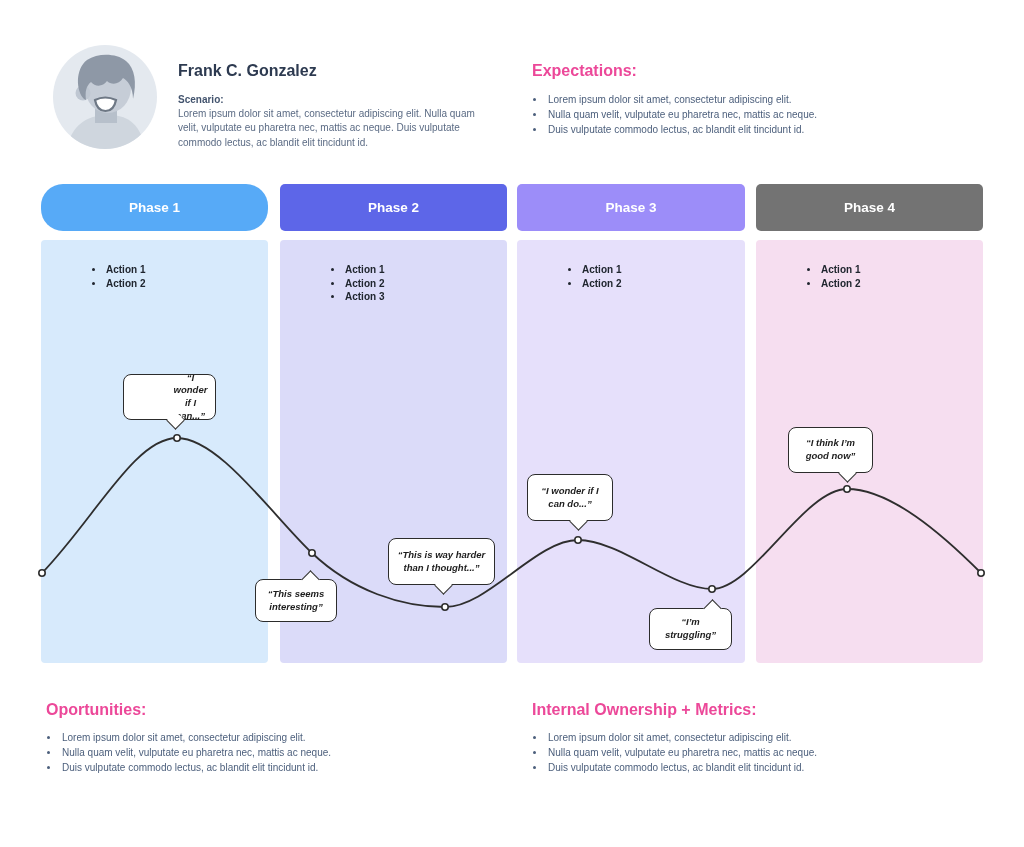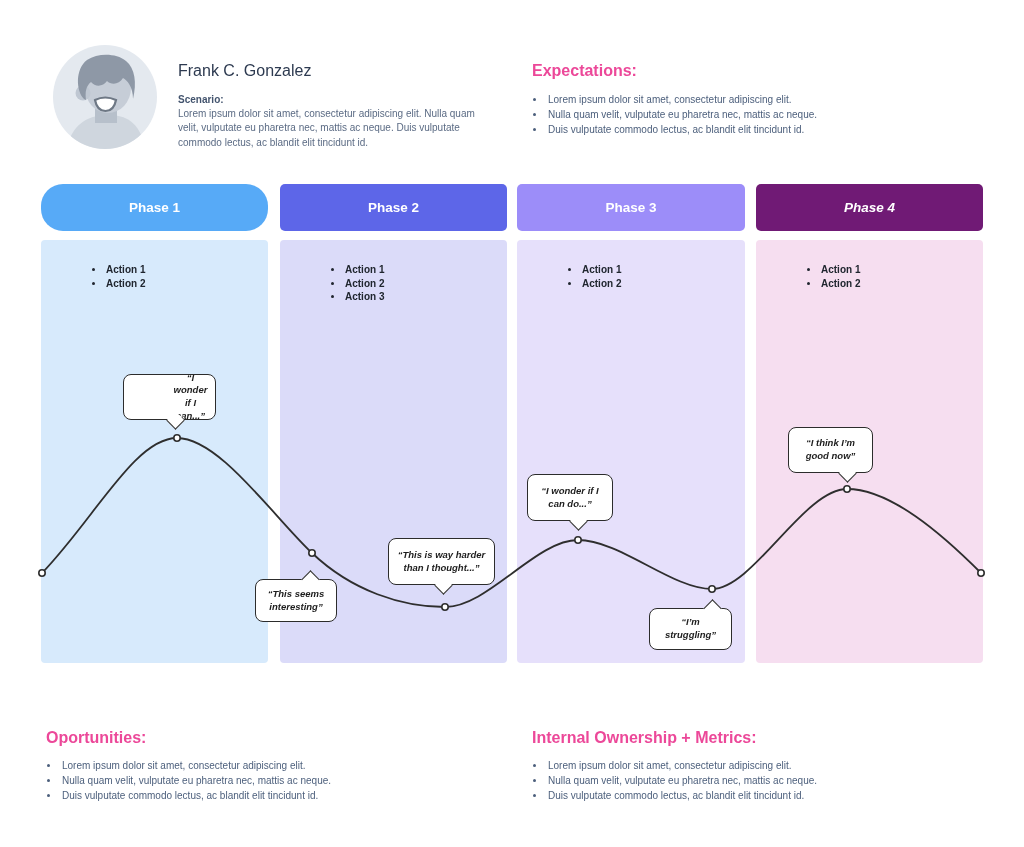--- a/index.html
+++ b/index.html
@@ -13,21 +13,21 @@
     overflow: hidden;
   }
 
   
   .avatar {
     position: absolute; left: 53px; top: 45px;
     width: 104px; height: 104px;
   }
   .persona-name {
     position: absolute; left: 178px; top: 62px;
-    font-size: 16px; font-weight: 400; color: #2d3a50;
+    font-size: 16px; font-weight: 700; color: #2d3a50;
   }
   .scenario-label {
     position: absolute; left: 178px; top: 94px;
     font-size: 10px; font-weight: 700; color: #43546e;
   }
   .scenario-text {
     position: absolute; left: 178px; top: 107px; width: 298px;
     font-size: 10px; line-height: 1.44; color: #5b6b84;
   }
   .section-heading {
@@ -93,21 +93,21 @@
     border-right: 1.5px solid #2c2c2c;
     border-bottom: 1.5px solid #2c2c2c;
   }
   .bubble.tail-up .tail {
     top: -7.5px;
     border-left: 1.5px solid #2c2c2c;
     border-top: 1.5px solid #2c2c2c;
   }
 
   
-  .bottom-block { position: absolute; width: 380px; margin-top: 28px; }
+  .bottom-block { position: absolute; width: 380px; }
   .bottom-block .bullet-list { margin-top: 12px; }
   .opportunities-block { left: 46px; top: 701px; }
   .ownership-block { left: 532px; top: 701px; }
 </style>
 </head>
 <body>
 
 <div class="canvas">
 
   <svg class="avatar" viewBox="0 0 104 104">
@@ -162,21 +162,21 @@
   <div class="phase-col" style="left:517px;width:228px;">
     <div class="phase-header" style="background-color: rgb(156, 141, 249);">Phase 3</div>
     <div class="phase-body" style="background-color: rgb(230, 224, 251);">
       <ul class="actions-list">
           <li>Action 1</li>
           <li>Action 2</li>
         </ul>
     </div>
   </div>
   <div class="phase-col" style="left:756px;width:227px;">
-    <div class="phase-header" style="background-color: #701a75; font-style: italic;">Phase 4</div>
+    <div class="phase-header" style="background-color: #737373;">Phase 4</div>
     <div class="phase-body" style="background-color: rgb(246, 222, 240);">
       <ul class="actions-list">
           <li>Action 1</li>
           <li>Action 2</li>
         </ul>
     </div>
   </div>
 
   <svg class="curve-svg" viewBox="0 0 1024 847">
     <g style="stroke: rgb(46, 46, 46);">

